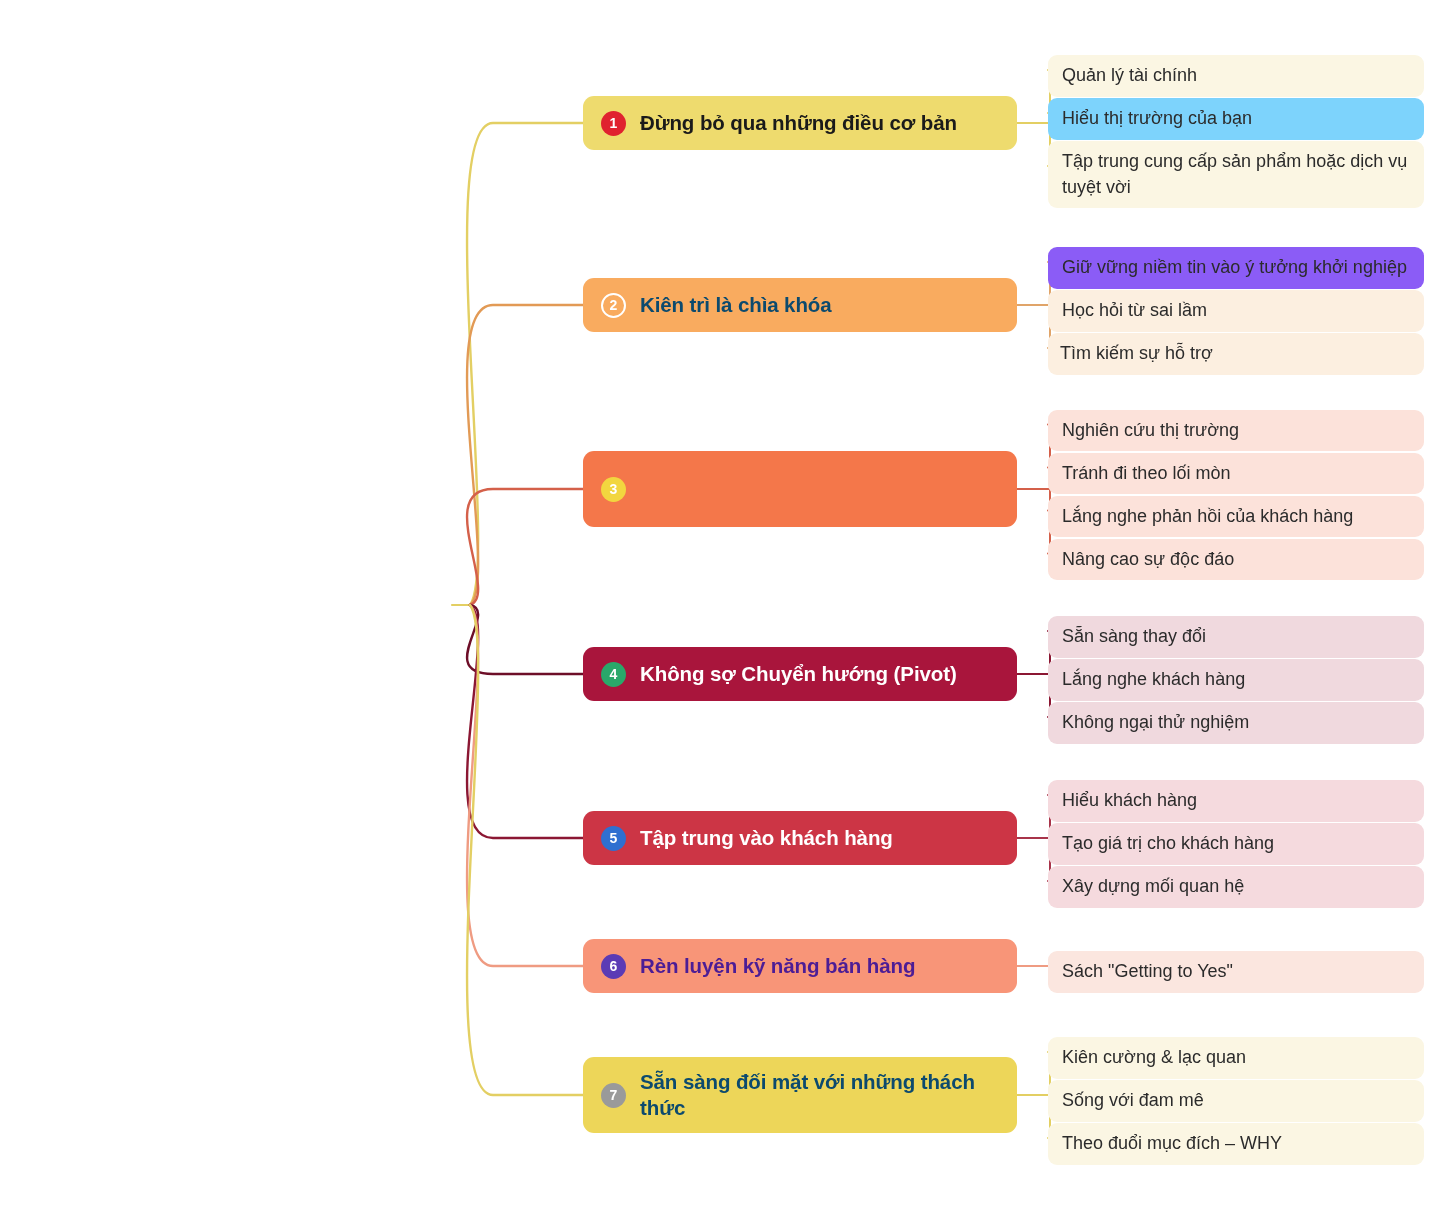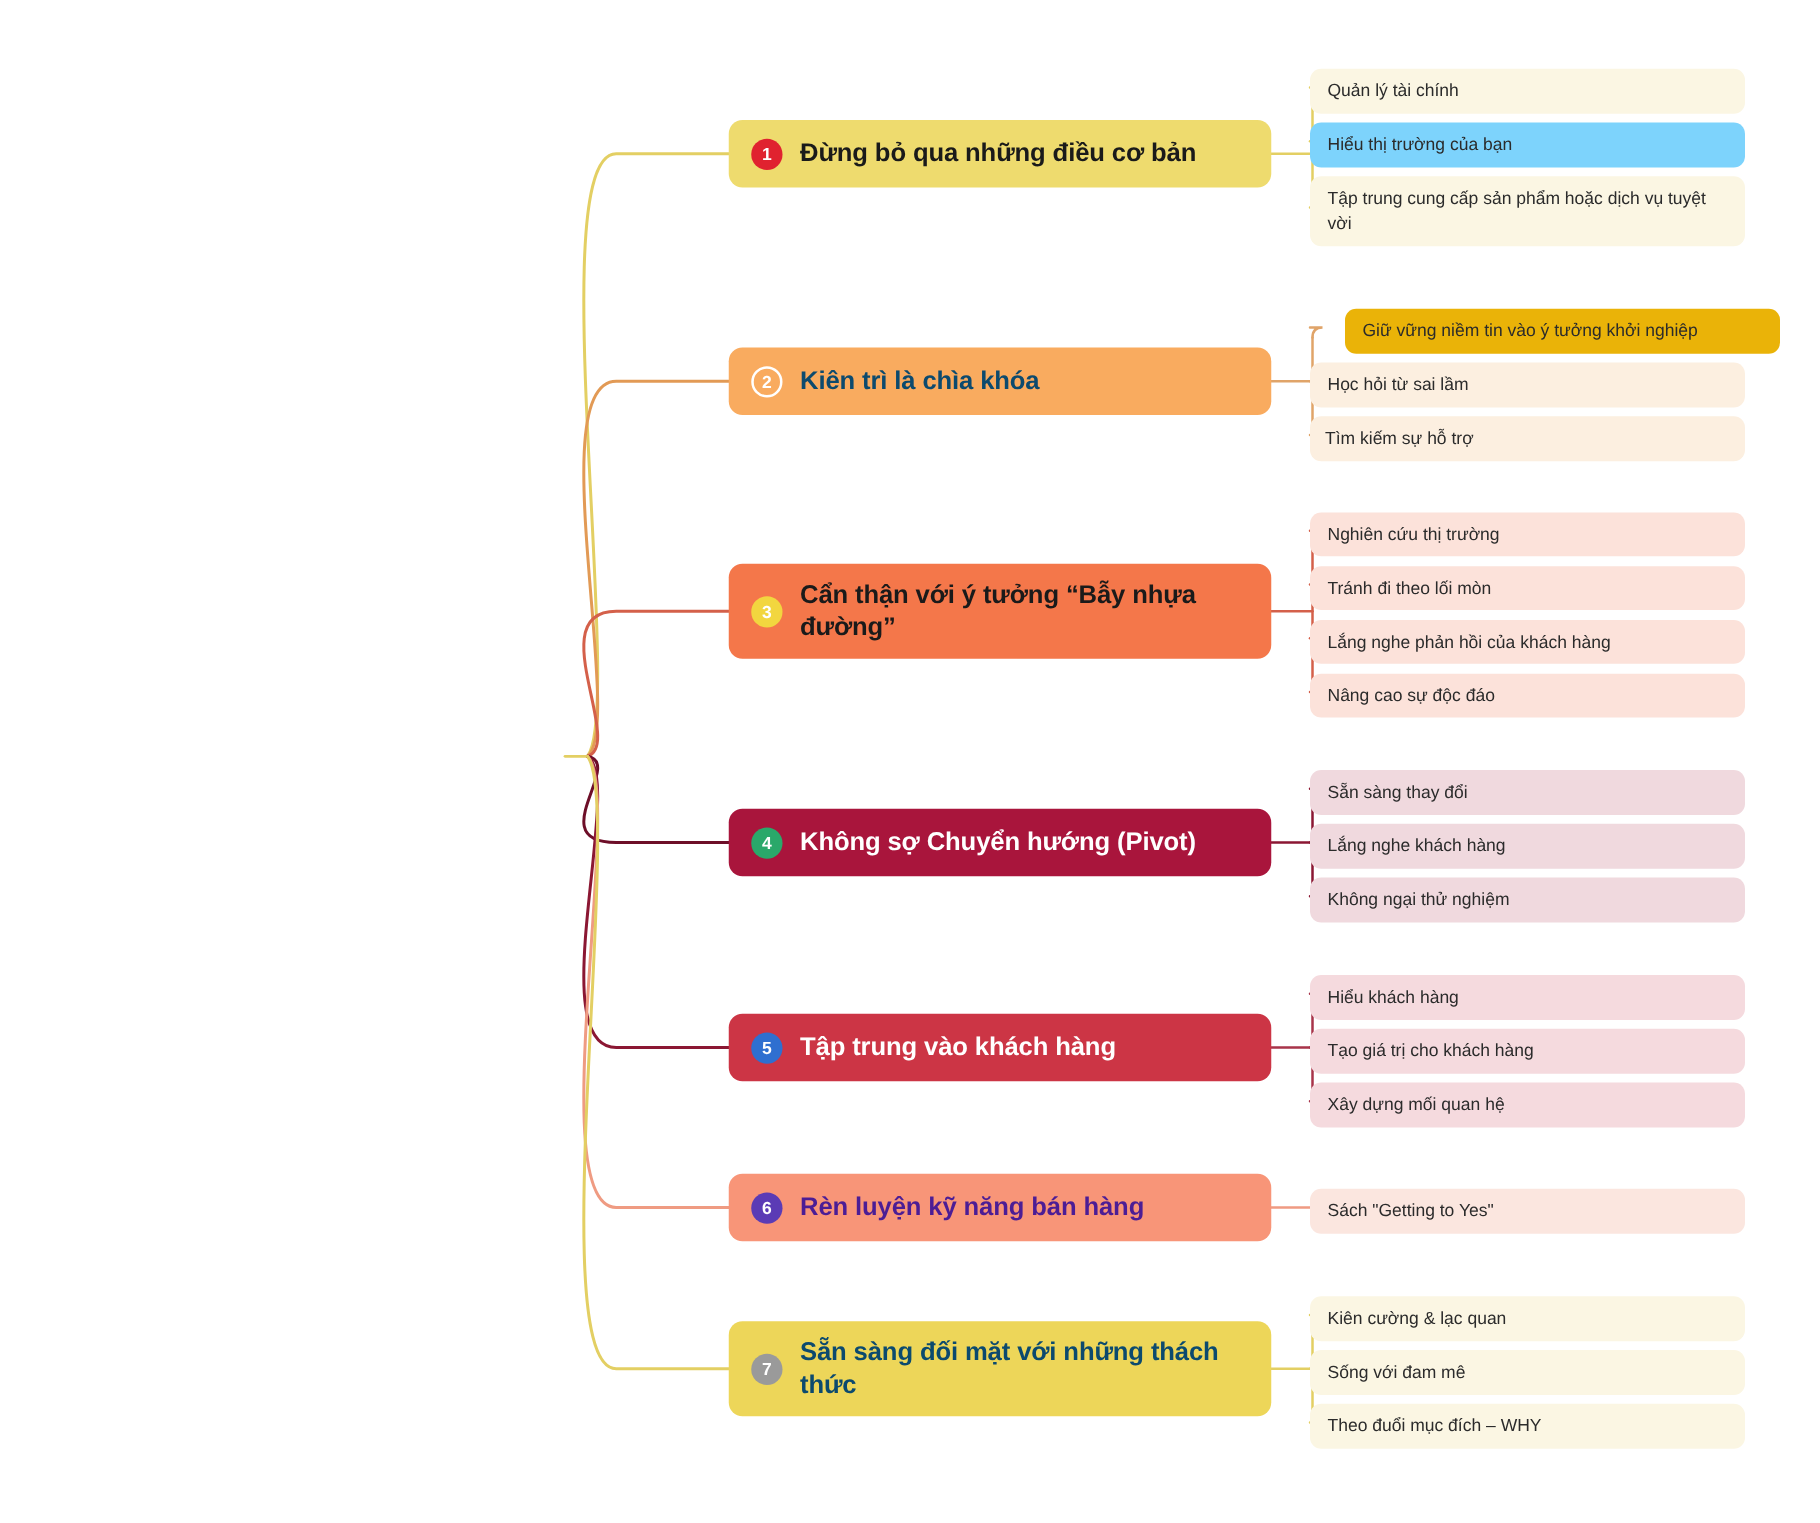--- a/index.html
+++ b/index.html
@@ -49,24 +49,24 @@
     border-radius: 50%;
     display: flex; align-items: center; justify-content: center;
     font-size: 14px; font-weight: bold;
     line-height: 1;
   }
 
   
   .leaf {
     position: absolute;
     left: 1048px;
-    width: 348px;
+    width: 376px;
     border-radius: 9px;
     padding: 8px 14px;
-    font-size: 14px;
+    font-size: 18px;
     line-height: 1.42;
     color: #2b2b2b;
     display: flex;
     align-items: center;
   }
 </style>
 </head>
 <body>
 
 <div id="canvas">
@@ -119,21 +119,20 @@
       <div class="branch" style="top: 96px; min-height: 54px; background: rgb(238, 219, 110);">
         <div class="badge" style="background: rgb(224, 34, 47); color: rgb(255, 255, 255);">1</div>
         <div class="branch-label" style="color: rgb(26, 26, 26);">Đừng bỏ qua những điều cơ bản</div>
       </div>
       <div class="branch" style="top: 278px; min-height: 54px; background: rgb(249, 171, 95);">
         <div class="badge" style="background: transparent; color: rgb(255, 255, 255); border: 2px solid rgb(255, 255, 255);">2</div>
         <div class="branch-label" style="color: #0c4a6e;">Kiên trì là chìa khóa</div>
       </div>
       <div class="branch" style="top: 451px; min-height: 76px; background: rgb(244, 119, 74);">
         <div class="badge" style="background: rgb(242, 214, 63); color: rgb(255, 255, 255);">3</div>
-        <div class="branch-label" style="color: rgb(26, 26, 26);">Cẩn thận với ý tưởng “Bẫy nhựa đường”</div>
       </div>
       <div class="branch" style="top: 647px; min-height: 54px; background: rgb(169, 21, 60);">
         <div class="badge" style="background: rgb(42, 168, 106); color: rgb(255, 255, 255);">4</div>
         <div class="branch-label" style="color: rgb(255, 255, 255);">Không sợ Chuyển hướng (Pivot)</div>
       </div>
       <div class="branch" style="top: 811px; min-height: 54px; background: rgb(204, 53, 69);">
         <div class="badge" style="background: rgb(47, 111, 208); color: rgb(255, 255, 255);">5</div>
         <div class="branch-label" style="color: rgb(255, 255, 255);">Tập trung vào khách hàng</div>
       </div>
       <div class="branch" style="top: 939px; min-height: 54px; background: rgb(248, 149, 120);">
@@ -142,21 +141,21 @@
       </div>
       <div class="branch" style="top: 1057px; min-height: 76px; background: rgb(237, 214, 89);">
         <div class="badge" style="background: rgb(154, 154, 154); color: rgb(255, 255, 255);">7</div>
         <div class="branch-label" style="color: #0c4a6e;">Sẵn sàng đối mặt với những thách thức</div>
       </div>
     </div>
   <div id="leaf-layer">
       <div class="leaf" style="top: 55px; min-height: 30px; background: rgb(251, 246, 227);">Quản lý tài chính</div>
       <div class="leaf" style="top: 98px; min-height: 30px; background: #7dd3fc;">Hiểu thị trường của bạn</div>
       <div class="leaf" style="top: 141px; min-height: 50px; background: rgb(251, 246, 227);">Tập trung cung cấp sản phẩm hoặc dịch vụ tuyệt vời</div>
-      <div class="leaf" style="top: 247px; min-height: 30px; background: #eab308; margin-left: 28px;">Giữ vững niềm tin vào ý tưởng khởi nghiệp</div>
+      <div class="leaf" style="top: 247px; min-height: 30px; background: #8b5cf6;">Giữ vững niềm tin vào ý tưởng khởi nghiệp</div>
       <div class="leaf" style="top: 290px; min-height: 30px; background: rgb(252, 239, 224);">Học hỏi từ sai lầm</div>
       <div class="leaf" style="top: 333px; min-height: 30px; background: rgb(252, 239, 224); padding-left: 12px;">Tìm kiếm sự hỗ trợ</div>
       <div class="leaf" style="top: 409.5px; min-height: 30px; background: rgb(252, 226, 218);">Nghiên cứu thị trường</div>
       <div class="leaf" style="top: 452.5px; min-height: 30px; background: rgb(252, 226, 218);">Tránh đi theo lối mòn</div>
       <div class="leaf" style="top: 495.5px; min-height: 30px; background: rgb(252, 226, 218);">Lắng nghe phản hồi của khách hàng</div>
       <div class="leaf" style="top: 538.5px; min-height: 30px; background: rgb(252, 226, 218);">Nâng cao sự độc đáo</div>
       <div class="leaf" style="top: 616px; min-height: 30px; background: rgb(240, 217, 222);">Sẵn sàng thay đổi</div>
       <div class="leaf" style="top: 659px; min-height: 30px; background: rgb(240, 217, 222);">Lắng nghe khách hàng</div>
       <div class="leaf" style="top: 702px; min-height: 30px; background: rgb(240, 217, 222);">Không ngại thử nghiệm</div>
       <div class="leaf" style="top: 780px; min-height: 30px; background: rgb(245, 218, 222);">Hiểu khách hàng</div>

